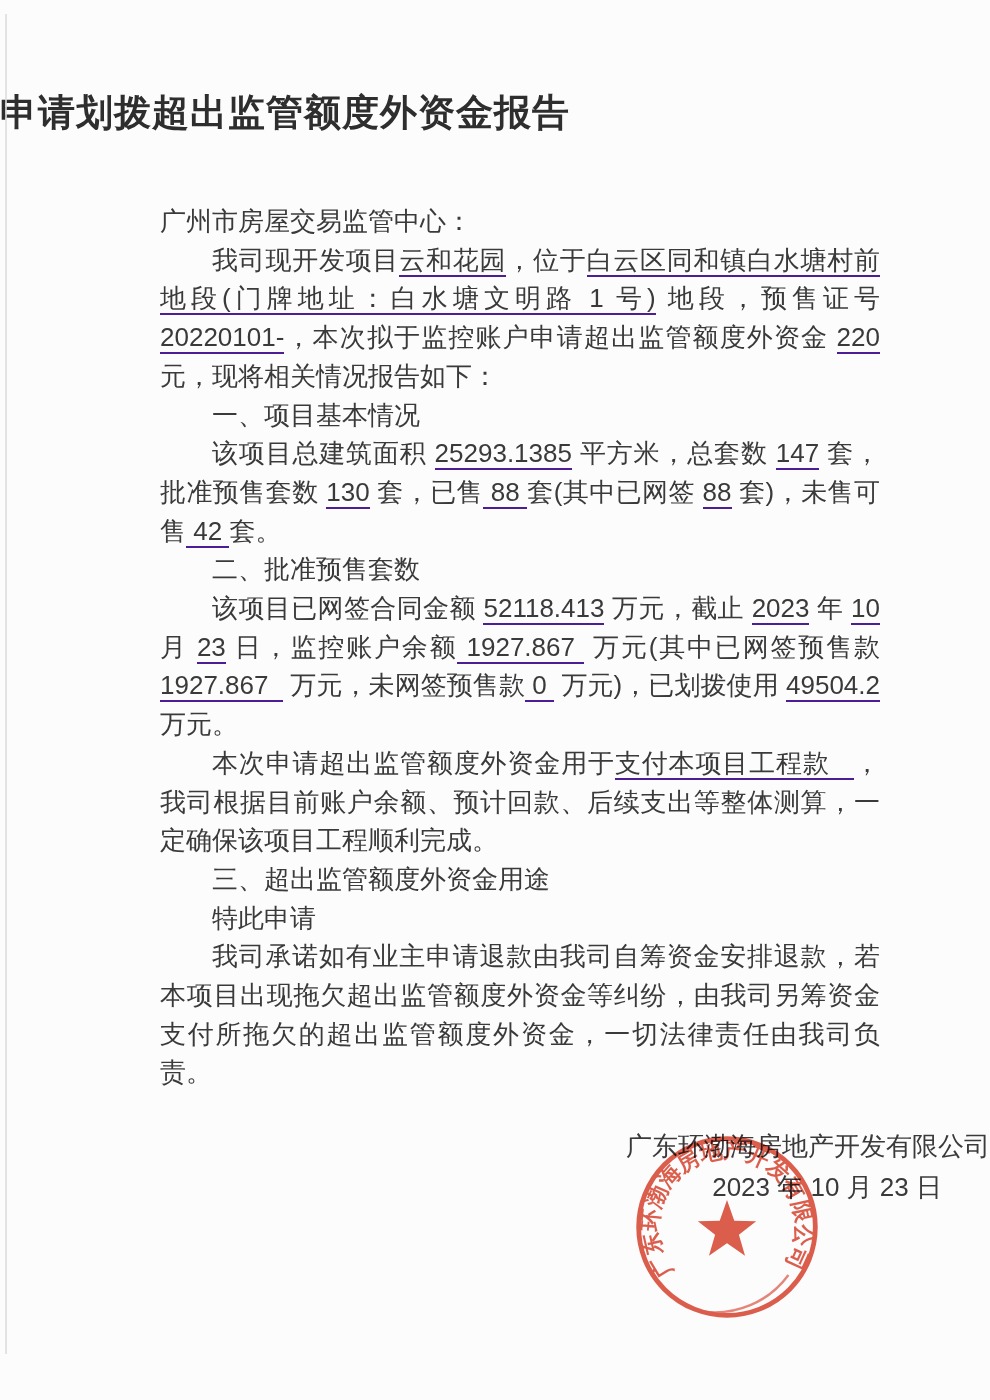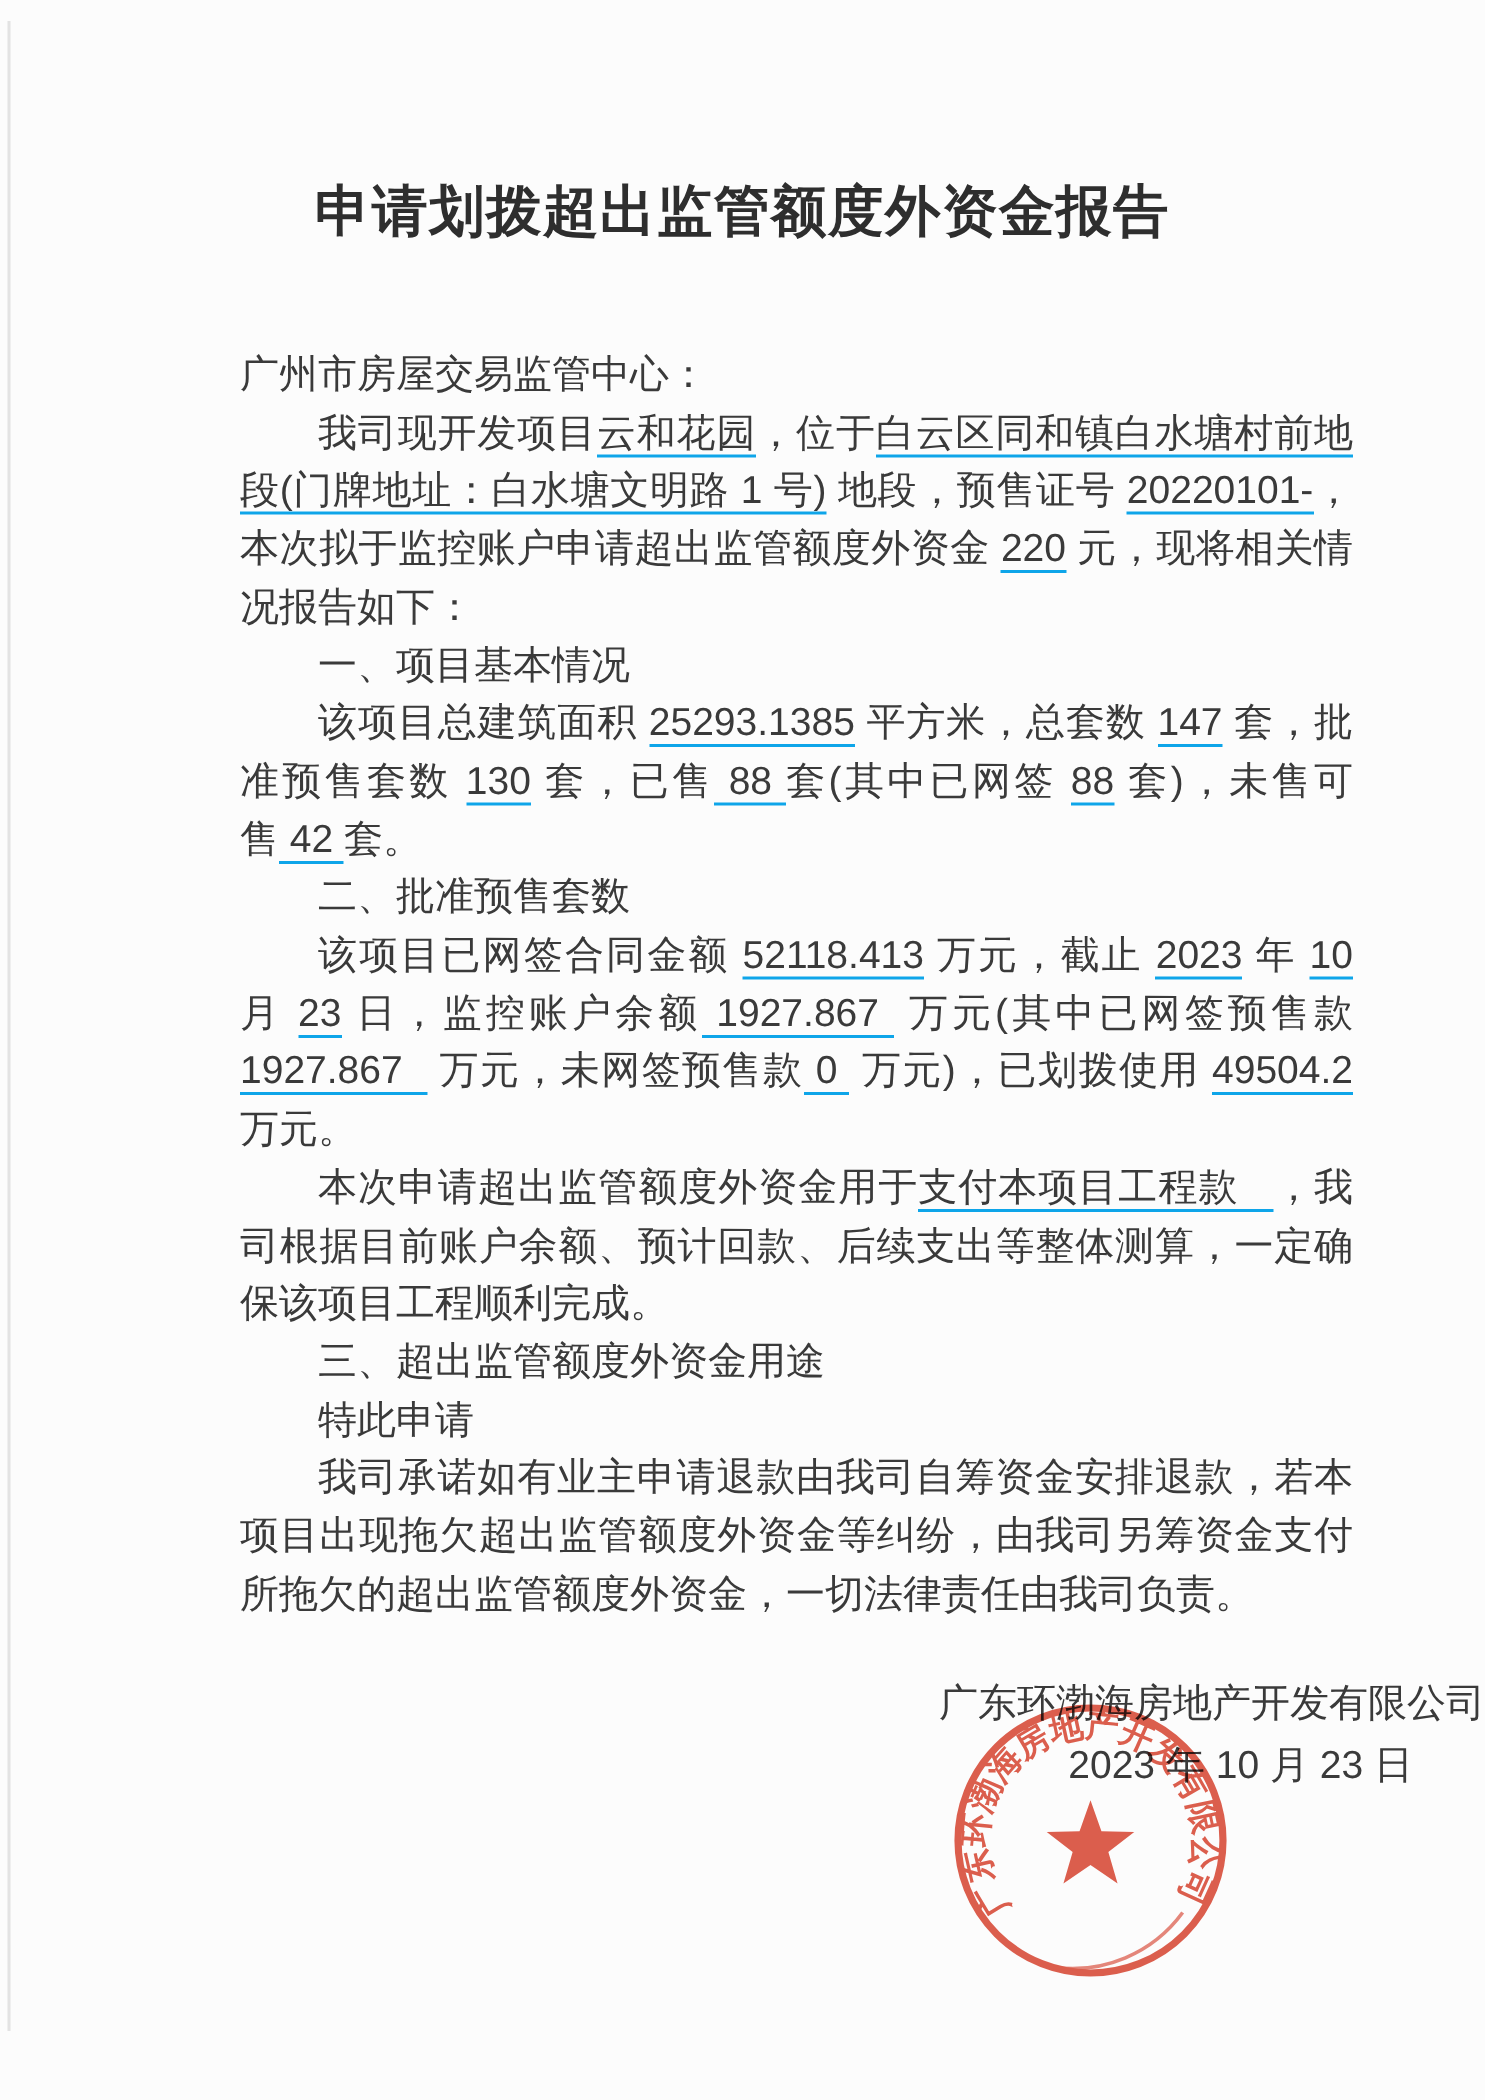--- a/index.html
+++ b/index.html
@@ -11,41 +11,40 @@
     overflow:hidden;
   }
   .page { position:relative; width:990px; height:1400px; }
 
   .scan-edge {
     position:absolute; left:5px; top:14px; width:2px; height:1340px;
     background:#dcdcdc; opacity:.8;
   }
 
   .title {
-    margin:0; padding-top:116px;
-    text-align:center;
+    margin:0; padding-top:88px;
     font-family:"Liberation Serif","DejaVu Serif",serif;
     font-weight:700;
     font-size:37px; letter-spacing:1px;
     color:#2e2e2e;
   }
 
   .doc-body {
-    margin:64px 88px 0 160px; 
+    margin:64px 110px 0 160px; 
     color:#3a3a3a;
   }
   .para {
     margin:0;
     font-size:26px;
     line-height:38.7px;
     text-align:justify;
     color:#3a3a3a;
   }
   .indent { text-indent:2em; }
-  .u { border-bottom:2px solid #0ea5e9; }
+  .u { border-bottom:2px solid #4c1d95; }
 
   .signature {
     margin-top:34px;
     text-align:right;
     font-size:26px;
     line-height:41px;
     color:#3a3a3a;
   }
   .signature .date-line { margin-right:48px; }
 

